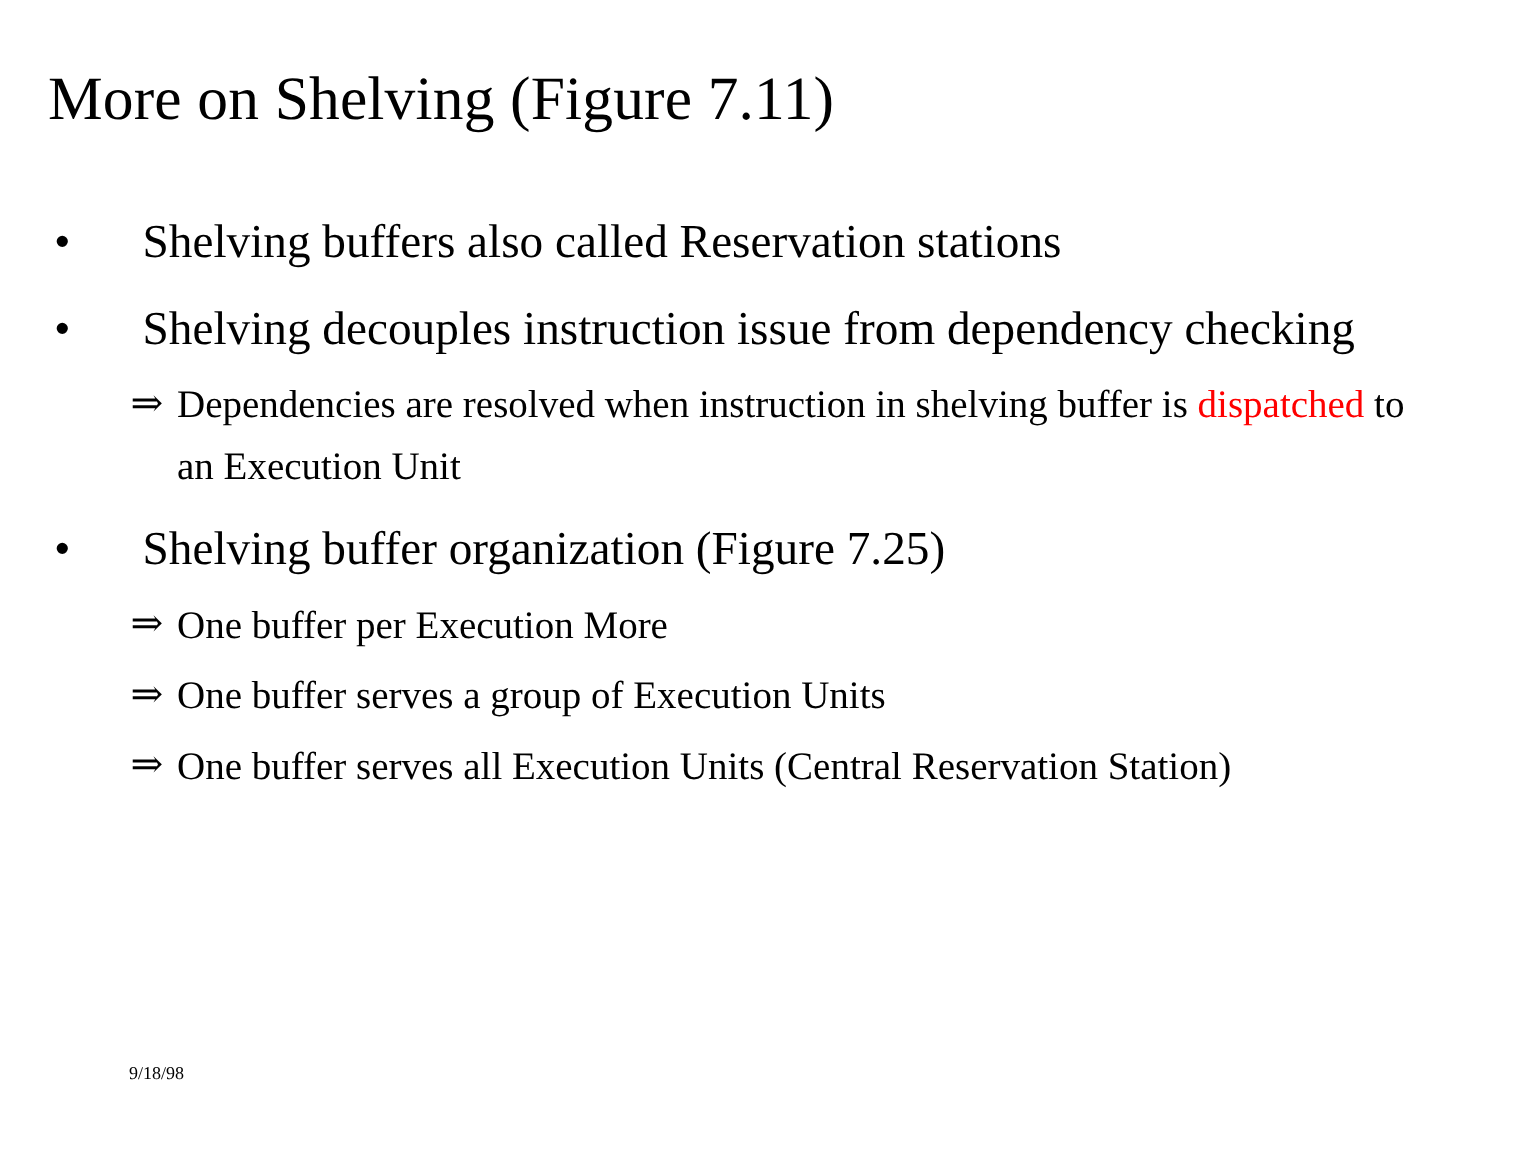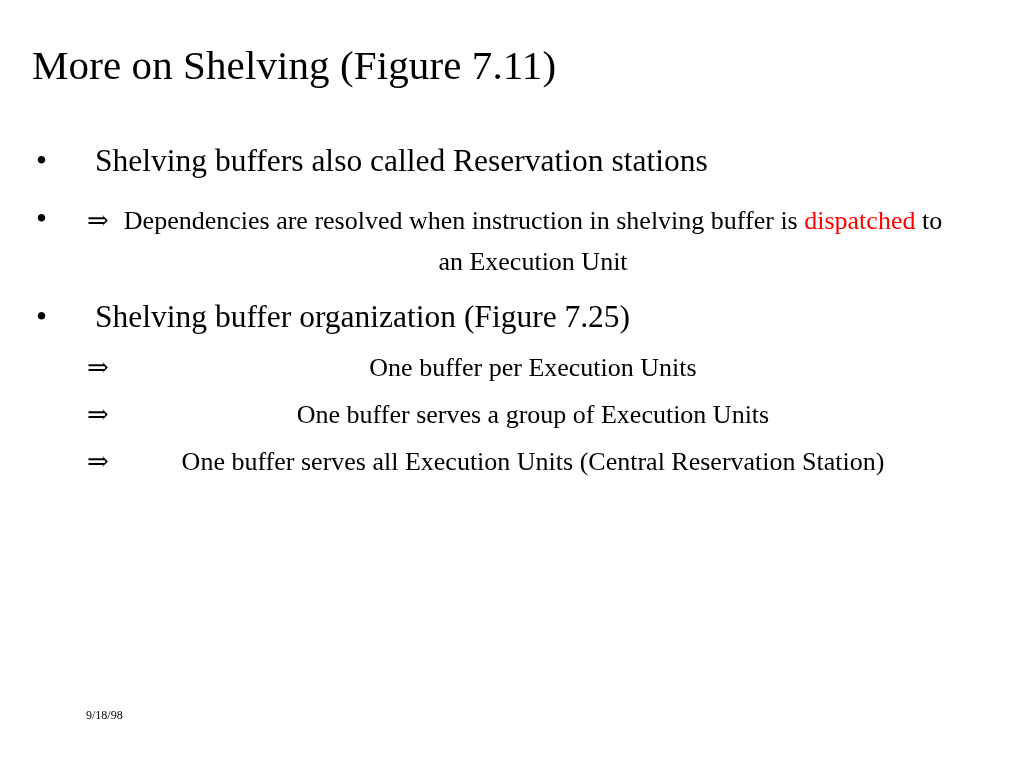--- a/index.html
+++ b/index.html
@@ -79,21 +79,20 @@
     position: absolute;
     left: 87px;
     top: 0;
     font-size: 26px;
     line-height: 41px;
     font-family: "DejaVu Serif", "Liberation Serif", serif;
   }
   .b2 .txt {
     display: block;
     max-width: 830px;
-    text-align: center;
   }
 
   .hl-red { color: #ff0000; }
 
   
   .sp-a { height: 9px; }
   .sp-b { height: 10px; }
   .sp-c { height: 6px; }
 
   
@@ -118,41 +117,42 @@
 
     <div class="b1">
       <span class="marker">•</span>
       <span class="txt">Shelving buffers also called Reservation stations</span>
     </div>
 
     <div class="sp-a"></div>
 
     <div class="b1">
       <span class="marker">•</span>
+      <span class="txt">Shelving decouples instruction issue from dependency checking</span>
     </div>
 
     <div class="sp-c"></div>
 
     <div class="b2">
       <span class="marker">⇒</span>
       <span class="txt"><span>Dependencies are resolved when instruction in shelving buffer is </span><span class="hl-red">dispatched</span><span> to an Execution Unit</span></span>
     </div>
 
     <div class="sp-b"></div>
 
     <div class="b1">
       <span class="marker">•</span>
       <span class="txt">Shelving buffer organization (Figure 7.25)</span>
     </div>
 
     <div class="sp-c"></div>
 
     <div class="b2">
       <span class="marker">⇒</span>
-      <span class="txt">One buffer per Execution Units</span>
+      <span class="txt">One buffer per Execution More</span>
     </div>
 
     <div class="sp-c"></div>
 
     <div class="b2">
       <span class="marker">⇒</span>
       <span class="txt">One buffer serves a group of Execution Units</span>
     </div>
 
     <div class="sp-c"></div>

